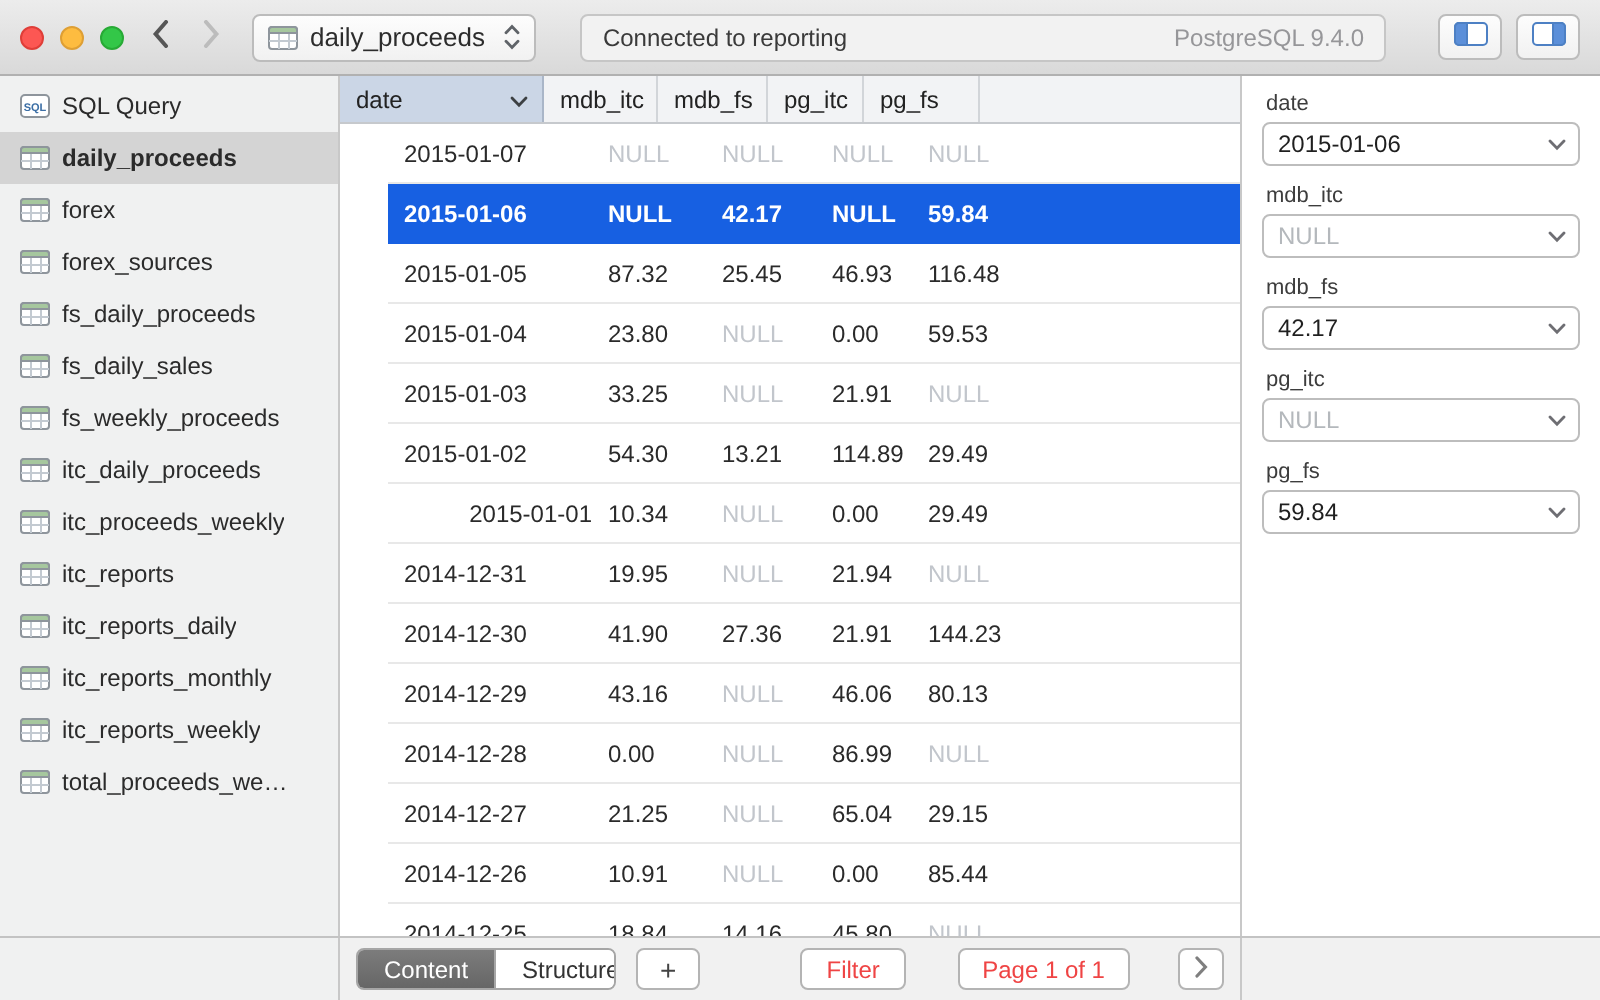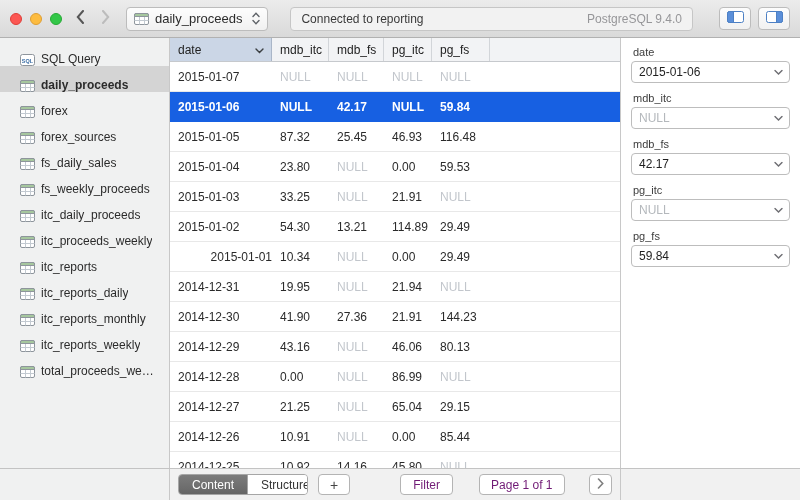--- a/index.html
+++ b/index.html
@@ -26,31 +26,31 @@
   .status-text { color:#3a3a3a; }
   .status-version { color:#969699; }
   .toggles { display:flex; gap:7px; }
   .toggle-btn { width:32px; height:23px; background:linear-gradient(#fdfdfd,#f1f1f1); border:1px solid #bcbcbc;
                 border-radius:4px; display:flex; align-items:center; justify-content:center; }
 
   
   .body { flex:1 1 auto; display:flex; min-height:0; }
 
   .sidebar { width:170px; flex:0 0 170px; background:#f0f1f1; border-right:1px solid #c8c8c8; padding-top:2px; overflow:hidden; }
-  .side-item { height:26px; display:flex; align-items:flex-end; gap:6px; padding-left:20px; font-size:12px; color:#2b2b2b; white-space:nowrap; }
+  .side-item { height:26px; display:flex; align-items:center; gap:6px; padding-left:10px; font-size:12px; color:#2b2b2b; white-space:nowrap; }
   .side-item.sel { background:#d4d4d4; font-weight:bold; }
   .side-icon { display:flex; width:15px; flex:0 0 15px; }
   .side-label { overflow:hidden; text-overflow:ellipsis; }
 
   .main { flex:1 1 auto; display:flex; flex-direction:column; min-width:0; background:#fff; }
   .grid-header { height:24px; flex:0 0 24px; display:flex; background:#f2f3f5; border-bottom:1px solid #c6c9cd; font-size:12px; color:#222; }
   .hcell { display:flex; align-items:center; padding-left:8px; border-right:1px solid #d2d5d9; overflow:hidden; }
   .hcell.sorted { background:#cbd6e6; border-right:1px solid #aab6c8; justify-content:space-between; padding-right:7px; }
   .hfill { flex:1; }
-  .grid-body { flex:1 1 auto; overflow:hidden; background:#fff; }
+  .grid-body { flex:1 1 auto; overflow:hidden; background:#fff;padding-left:24px; }
   .row { height:30px; display:flex; align-items:center; border-bottom:1px solid #e8e8e8; font-size:12px; color:#2a2a2a; }
   .row.sel { background:#1760e2; color:#fff; border-bottom-color:#1760e2; font-weight:600; }
   .cell { padding-left:8px; overflow:hidden; white-space:nowrap; }
   .cell.null { color:#c2c6cc; }
   .row.sel .cell.null { color:#fff; }
   .cfill { flex:1; height:100%; }
 
   .inspector { width:180px; flex:0 0 180px; background:#fff; border-left:1px solid #c8c8c8; padding:8px 10px; overflow:hidden; }
   .field { margin-bottom:9px; }
   .flabel { font-size:11px; color:#3d3d3d; margin:0 0 3px 2px; }
@@ -61,21 +61,21 @@
 
   
   .bottombar { height:32px; flex:0 0 32px; display:flex; align-items:stretch; background:#f1f1f1; border-top:1px solid #c3c3c3; }
   .bb-left { width:170px; flex:0 0 170px; background:#f0f1f1; border-right:1px solid #c8c8c8; }
   .bb-main { width:450px; flex:0 0 450px; display:flex; align-items:center; padding:0 8px; }
   .bb-right { flex:1; border-left:1px solid #c8c8c8; }
   .seg { display:flex; height:21px; border:1px solid #a6a6a6; border-radius:4px; overflow:hidden; }
   .seg-btn { height:100%; border:none; background:#fff; font-size:12px; color:#333; padding:0 13px; font-family:inherit; }
   .seg-btn + .seg-btn { border-left:1px solid #a6a6a6; }
   .seg-btn.sel { background:linear-gradient(#7c7c7c,#666); color:#fff; }
-  .bb-btn { height:21px; background:#fff; border:1px solid #b4b4b4; border-radius:4px; font-size:12px; color:#701a75;
+  .bb-btn { height:21px; background:#fff; border:1px solid #b4b4b4; border-radius:4px; font-size:12px; color:#ef4444;
             display:flex; align-items:center; justify-content:center; font-family:inherit; }
   .bb-btn.add { margin-left:10px; width:36px; font-size:14px; color:#444; }
   .bb-btn.filter { margin-left:50px; padding:0 12px; }
   .bb-btn.page { margin-left:26px; width:96px; }
   .bb-btn.next { margin-left:24px; width:26px; }
 </style>
 </head>
 <body>
 
 <div class="window">
@@ -176,20 +176,30 @@
           <span class="side-label">forex_sources</span>
         </div>
         <div class="side-item">
           <span class="side-icon">
             <svg width="15" height="12" viewBox="0 0 15 12">
               <rect x="0.5" y="0.5" width="14" height="11" rx="1.5" fill="#fff" stroke="#8e959c"></rect>
               <path d="M0.5 7.5 h14 M5.5 3.5 v8 M10.5 3.5 v8" stroke="#c3cad1" fill="none"></path>
               <path d="M0.5 3.5 v-1.5 a1.5 1.5 0 0 1 1.5 -1.5 h11 a1.5 1.5 0 0 1 1.5 1.5 v1.5 z" fill="#a6c79e" stroke="#8e959c"></path>
             </svg>
           </span>
+          <span class="side-label">fs_daily_proceeds</span>
+        </div>
+        <div class="side-item">
+          <span class="side-icon">
+            <svg width="15" height="12" viewBox="0 0 15 12">
+              <rect x="0.5" y="0.5" width="14" height="11" rx="1.5" fill="#fff" stroke="#8e959c"></rect>
+              <path d="M0.5 7.5 h14 M5.5 3.5 v8 M10.5 3.5 v8" stroke="#c3cad1" fill="none"></path>
+              <path d="M0.5 3.5 v-1.5 a1.5 1.5 0 0 1 1.5 -1.5 h11 a1.5 1.5 0 0 1 1.5 1.5 v1.5 z" fill="#a6c79e" stroke="#8e959c"></path>
+            </svg>
+          </span>
           <span class="side-label">fs_daily_sales</span>
         </div>
         <div class="side-item">
           <span class="side-icon">
             <svg width="15" height="12" viewBox="0 0 15 12">
               <rect x="0.5" y="0.5" width="14" height="11" rx="1.5" fill="#fff" stroke="#8e959c"></rect>
               <path d="M0.5 7.5 h14 M5.5 3.5 v8 M10.5 3.5 v8" stroke="#c3cad1" fill="none"></path>
               <path d="M0.5 3.5 v-1.5 a1.5 1.5 0 0 1 1.5 -1.5 h11 a1.5 1.5 0 0 1 1.5 1.5 v1.5 z" fill="#a6c79e" stroke="#8e959c"></path>
             </svg>
           </span>
@@ -388,21 +398,21 @@
           <div class="row">
             <div class="cell" style="width: 102px;">2014-12-26</div>
             <div class="cell" style="width: 57px;">10.91</div>
             <div class="cell null" style="width: 55px;">NULL</div>
             <div class="cell" style="width: 48px;">0.00</div>
             <div class="cell" style="width: 58px;">85.44</div>
             <div class="cfill"></div>
           </div>
           <div class="row">
             <div class="cell" style="width: 102px;">2014-12-25</div>
-            <div class="cell" style="width: 57px;">10.92</div>
+            <div class="cell" style="width: 57px;">18.84</div>
             <div class="cell" style="width: 55px;">14.16</div>
             <div class="cell" style="width: 48px;">45.80</div>
             <div class="cell null" style="width: 58px;">NULL</div>
             <div class="cfill"></div>
           </div>
         </div>
     </div>
     <div class="inspector" id="inspector">
         <div class="field">
           <div class="flabel">date</div>

